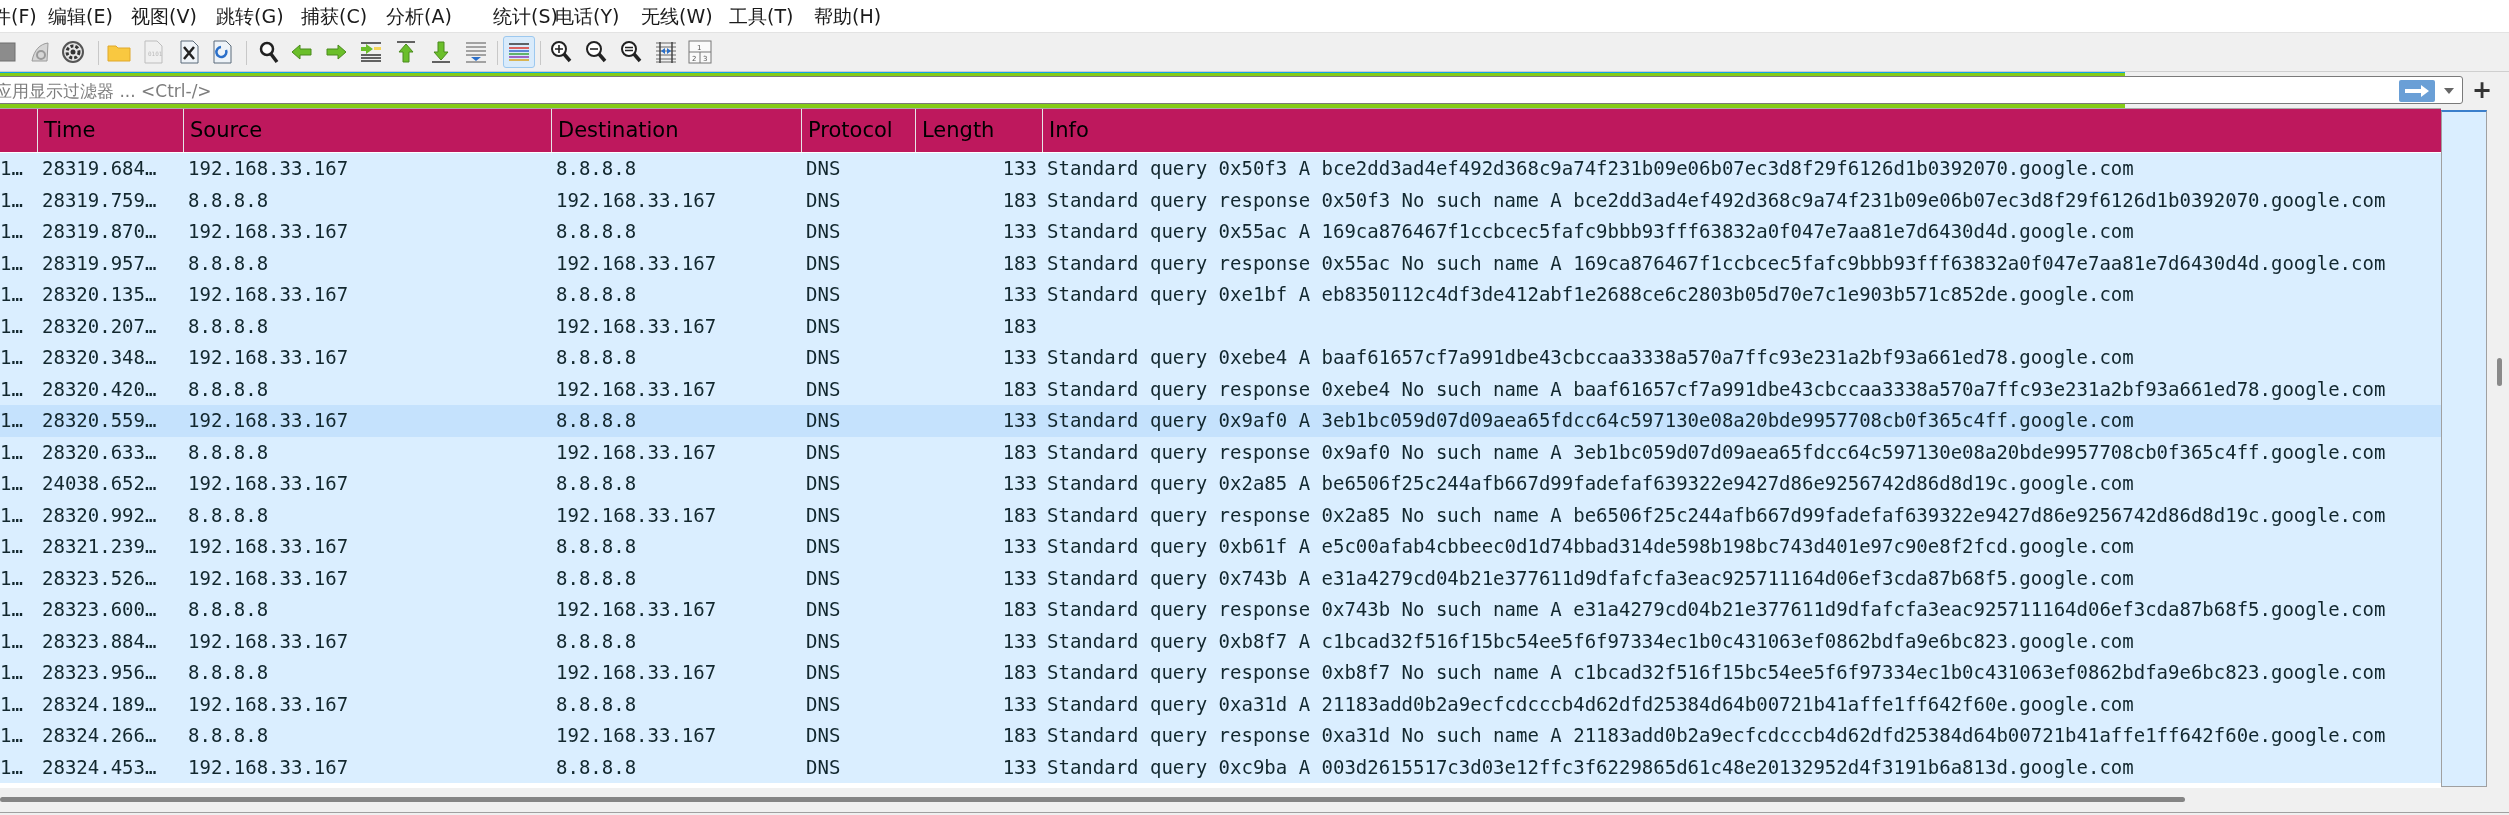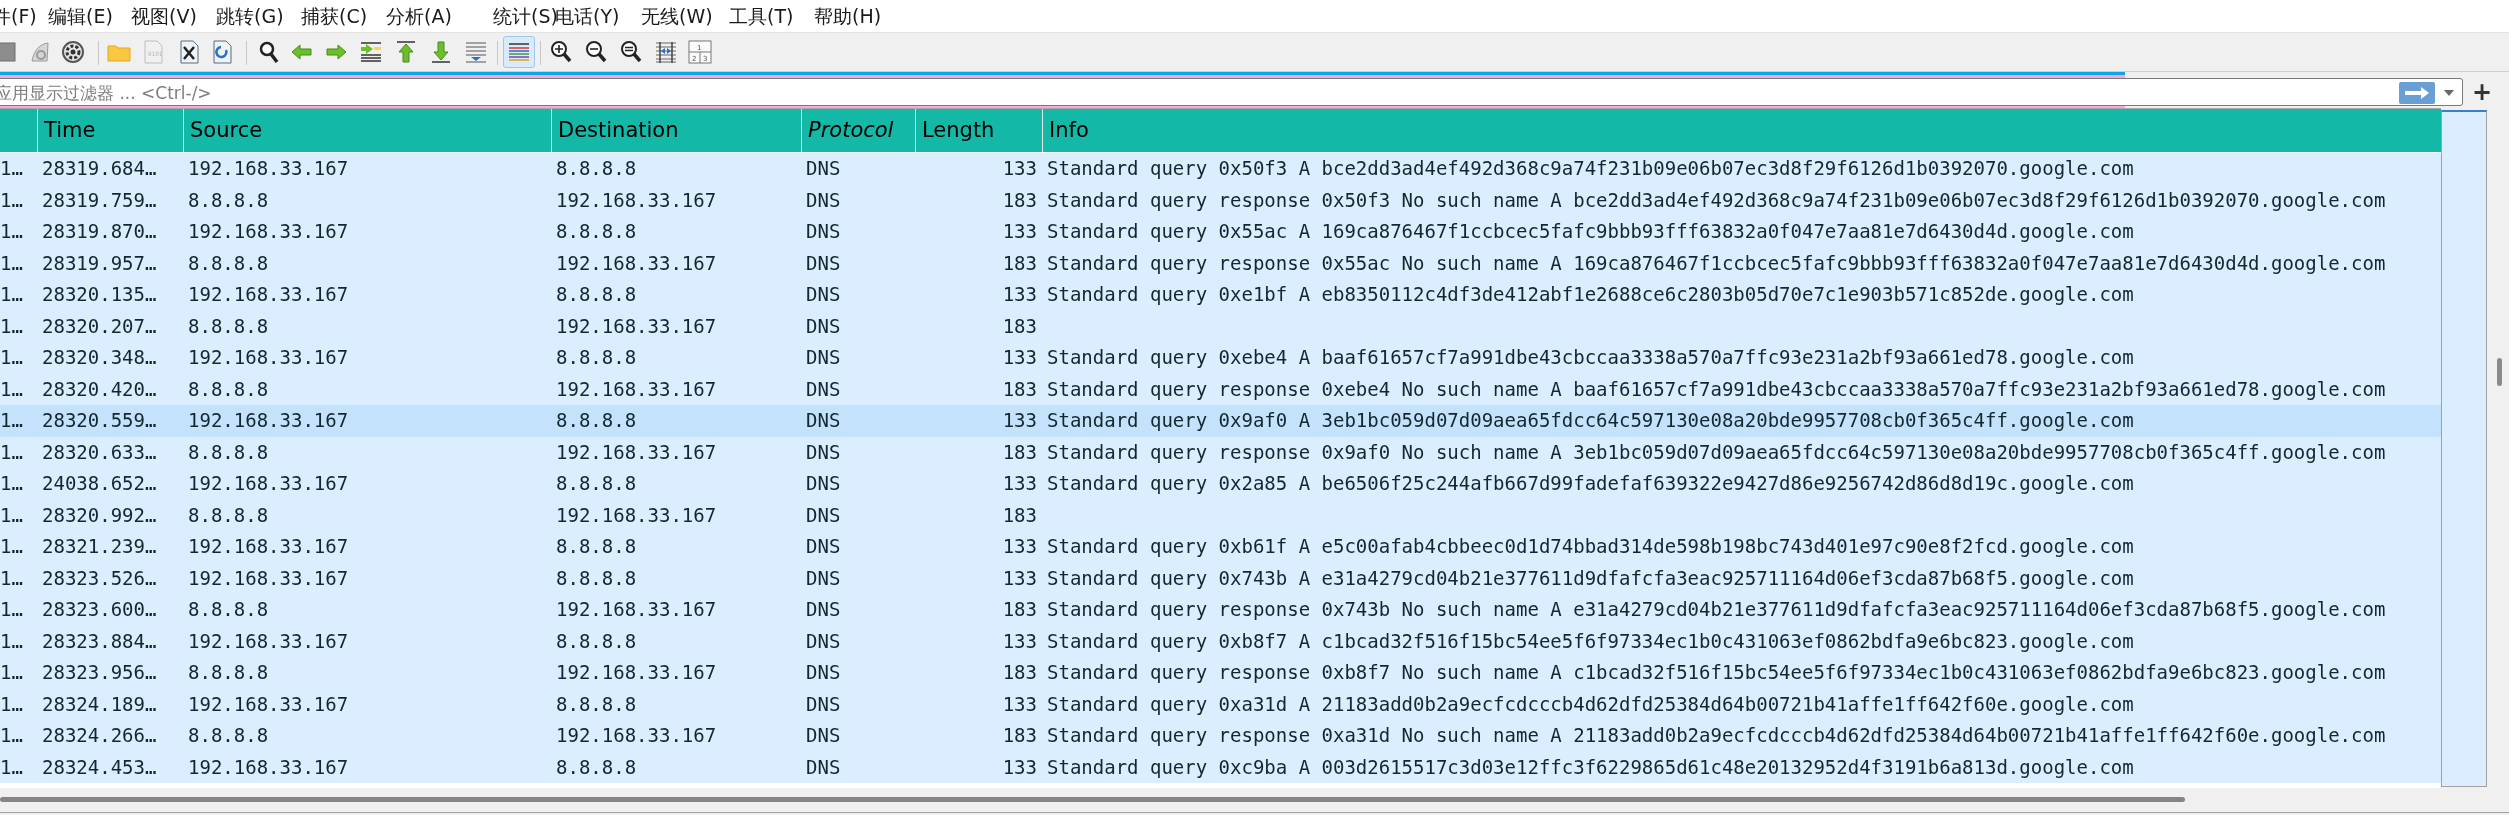--- a/index.html
+++ b/index.html
@@ -30,22 +30,22 @@
   .tb-btn.active {
     background: #d9ebfb; border: 1px solid #9cc8ef; border-radius: 3px;
     width: 30px; height: 30px; top: 3px;
   }
   .tb-sep {
     position: absolute; top: 8px; width: 1px; height: 24px; background: #c8c8c8;
   }
   
   .filterbar {
     position: absolute; left: 0; top: 72px; width: 2125px; height: 36px;
-    background: #f9a8d4;
-    border-top: 3px solid #0ea5e9;
+    background: #84cc16;
+    border-top: 1px solid #0ea5e9;
   }
   .filter-input {
     position: absolute; left: -6px; top: 3px; width: 2469px; height: 28px;
     background: #fff; border: 1px solid #7a7a7a; border-radius: 3px;
     box-sizing: border-box;
   }
   .filter-placeholder {
     position: absolute; left: 0px; top: 3px; font-size: 17px; color: #7d7d7d;
     white-space: nowrap; line-height: 22px;
   }
@@ -63,21 +63,21 @@
     font-size: 24px; line-height: 24px; color: #333; font-weight: bold; text-align: center;
   }
   
   .packet-list {
     position: absolute; left: 0; top: 108px; width: 2441px; height: 680px;
     background: #fff; overflow: hidden;
     border-top: 1px solid #a9a9a9;
   }
   .header-row {
     position: absolute; left: 0; top: 0; height: 43px; width: 2441px;
-    background: #14b8a6;
+    background: #be185d;
   }
   .hcell {
     position: absolute; top: 0; height: 43px; line-height: 43px;
     font-size: 21px; color: #000; padding-left: 6px; box-sizing: border-box;
     border-right: 1px solid #e5e5e5; white-space: nowrap; overflow: hidden;
     font-family: "DejaVu Sans", "Liberation Sans", sans-serif;
   }
   .rows { position: absolute; left: 0; top: 44px; width: 2441px; }
   .row {
     position: absolute; left: 0; height: 31.5px; width: 2441px;
@@ -295,21 +295,21 @@
   </div>
   <div class="filter-plus">+</div>
 </div>
 
 <div class="packet-list">
   <div class="header-row">
     <div class="hcell" style="left:0;width:38px;"></div>
     <div class="hcell" style="left:38px;width:146px;">Time</div>
     <div class="hcell" style="left:184px;width:368px;">Source</div>
     <div class="hcell" style="left:552px;width:250px;">Destination</div>
-    <div class="hcell" style="left:802px;width:114px;font-style:italic;">Protocol</div>
+    <div class="hcell" style="left:802px;width:114px;">Protocol</div>
     <div class="hcell" style="left:916px;width:127px;">Length</div>
     <div class="hcell" style="left:1043px;width:1398px;border-right:none;">Info</div>
   </div>
   <div class="rows" id="rows">
       <div class="row" style="top: 0px;">
         <div class="cell c-no">1…</div>
         <div class="cell c-time">28319.684…</div>
         <div class="cell c-src">192.168.33.167</div>
         <div class="cell c-dst">8.8.8.8</div>
         <div class="cell c-proto">DNS</div>
@@ -405,20 +405,21 @@
         <div class="cell c-len right">133</div>
         <div class="cell c-info info">Standard query 0x2a85 A be6506f25c244afb667d99fadefaf639322e9427d86e9256742d86d8d19c.google.com</div>
       </div>
       <div class="row" style="top: 346.5px;">
         <div class="cell c-no">1…</div>
         <div class="cell c-time">28320.992…</div>
         <div class="cell c-src">8.8.8.8</div>
         <div class="cell c-dst">192.168.33.167</div>
         <div class="cell c-proto">DNS</div>
         <div class="cell c-len right">183</div>
+        <div class="cell c-info info">Standard query response 0x2a85 No such name A be6506f25c244afb667d99fadefaf639322e9427d86e9256742d86d8d19c.google.com</div>
       </div>
       <div class="row" style="top: 378px;">
         <div class="cell c-no">1…</div>
         <div class="cell c-time">28321.239…</div>
         <div class="cell c-src">192.168.33.167</div>
         <div class="cell c-dst">8.8.8.8</div>
         <div class="cell c-proto">DNS</div>
         <div class="cell c-len right">133</div>
         <div class="cell c-info info">Standard query 0xb61f A e5c00afab4cbbeec0d1d74bbad314de598b198bc743d401e97c90e8f2fcd.google.com</div>
       </div>

